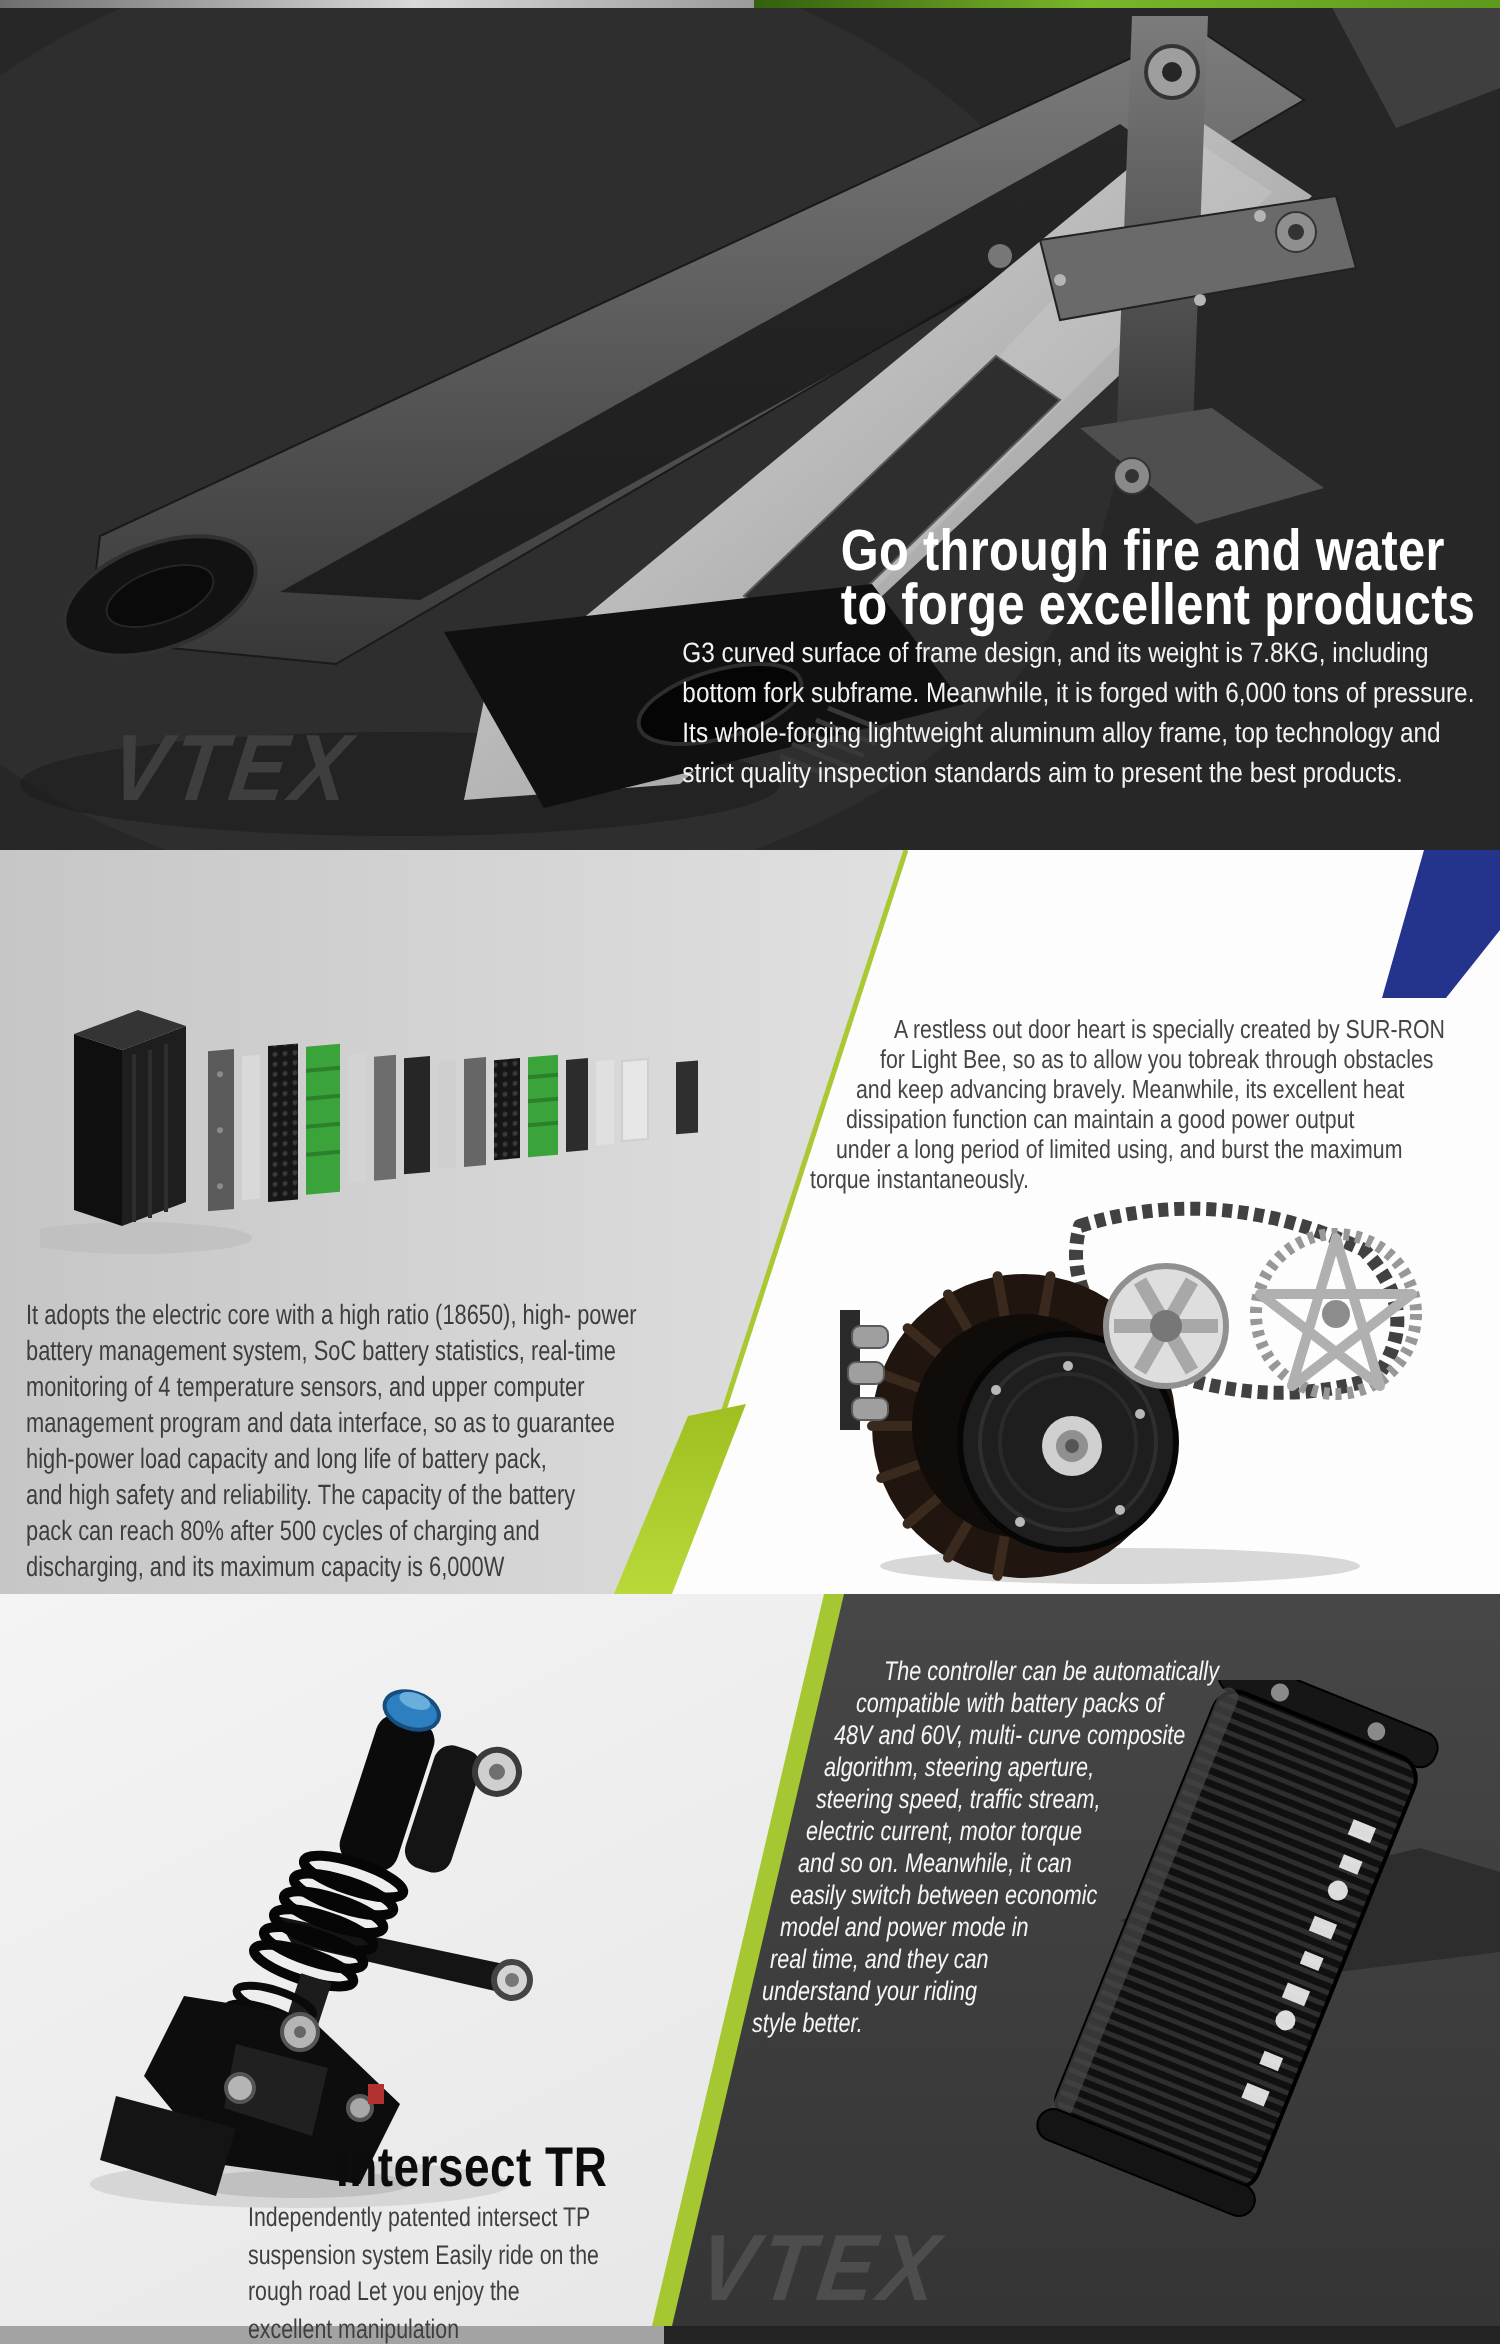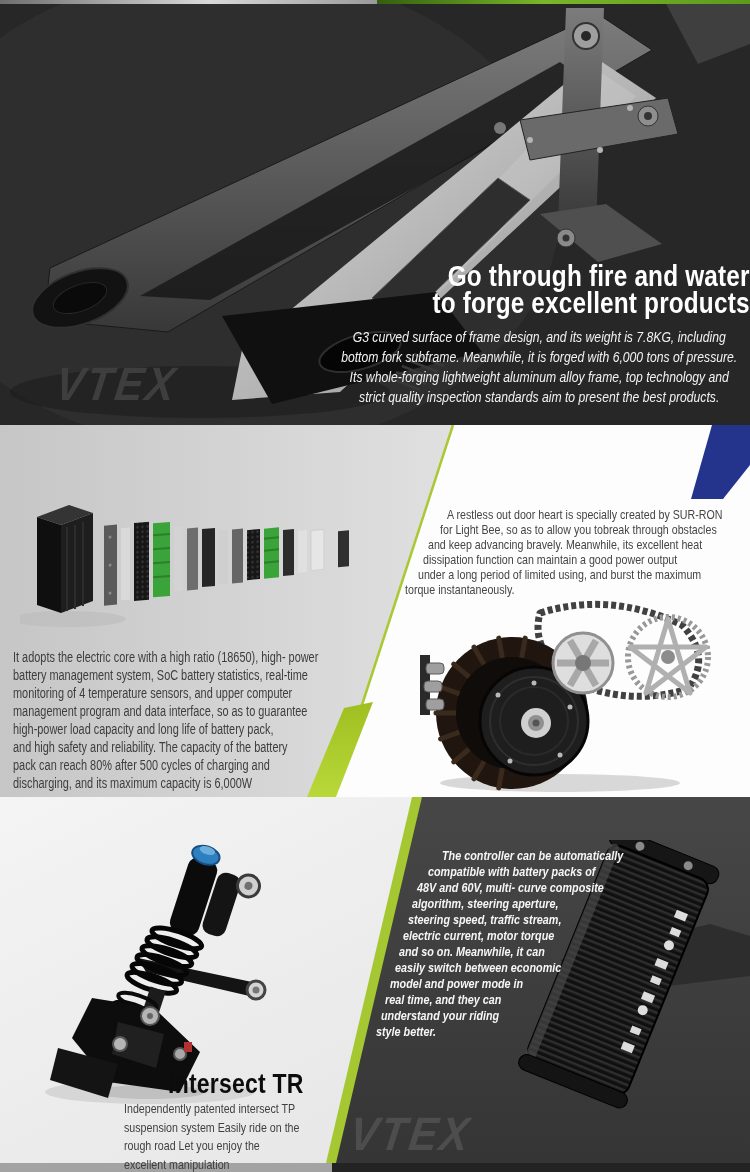--- a/index.html
+++ b/index.html
@@ -7,41 +7,41 @@
         font-family:"Liberation Sans","DejaVu Sans",sans-serif;}
   .abs{position:absolute;}
   svg{display:block;}
   .line{white-space:nowrap;}
 
   
   .hero-strip-silver{left:0;top:0;width:377px;height:4px;z-index:6;
     background:linear-gradient(90deg,#6e6e6e,#d9d9d9 55%,#9a9a9a);}
   .hero-strip-green{left:377px;top:0;width:373px;height:4px;z-index:6;
     background:linear-gradient(90deg,#33600e,#7ab62a 45%,#5d9a1c);}
-  .hero-title{right:0;top:263px;text-align:right;z-index:5;}
+  .hero-title{right:12px;top:263px;z-index:5;}
   .hero-title .line{font-size:29px;line-height:27px;font-weight:700;color:#ffffff;
     letter-spacing:.2px;transform:scaleX(.84);transform-origin:100% 50%;}
-  .hero-body{right:13px;top:327px;text-align:center;z-index:5;font-style:italic;}
+  .hero-body{right:13px;top:316px;text-align:left;z-index:5;}
   .hero-body .line{font-size:14px;line-height:20px;color:#f3f3f3;
     transform:scaleX(.87);transform-origin:100% 50%;}
   .vtex{font-style:italic;font-weight:700;letter-spacing:3px;z-index:5;
     transform:skewX(-8deg) scaleX(.9);transform-origin:0 50%;}
   .vtex-top{left:56px;top:356px;font-size:47px;color:#3e3e3e;}
   .vtex-bottom{left:350px;top:1106px;font-size:47px;color:#4d4d4d;}
 
   
   .battery-text{left:13px;top:648px;z-index:5;}
   .battery-text .line{font-size:14px;line-height:18px;color:#3d3d3d;
     transform:scaleX(.78);transform-origin:0 50%;}
   .motor-text{left:405px;top:507px;z-index:5;}
   .motor-text .line{font-size:13px;line-height:15px;color:#454545;
     transform:scaleX(.82);transform-origin:0 50%;}
 
   
-  .controller-text{left:376px;top:848px;z-index:5;font-weight:bold;}
+  .controller-text{left:376px;top:828px;z-index:5;}
   .controller-text .line{font-size:13.5px;line-height:16px;color:#f6f6f6;font-style:italic;
     transform:scaleX(.8);transform-origin:0 50%;}
   .intersect-heading{left:168px;top:1068px;font-size:28px;font-weight:700;color:#0c0c0c;
     z-index:5;transform:scaleX(.82);transform-origin:0 50%;letter-spacing:.3px;}
   .intersect-text{left:124px;top:1100px;z-index:5;}
   .intersect-text .line{font-size:13.5px;line-height:18.5px;color:#3f3f3f;
     transform:scaleX(.79);transform-origin:0 50%;}
 </style>
 </head>
 <body>

